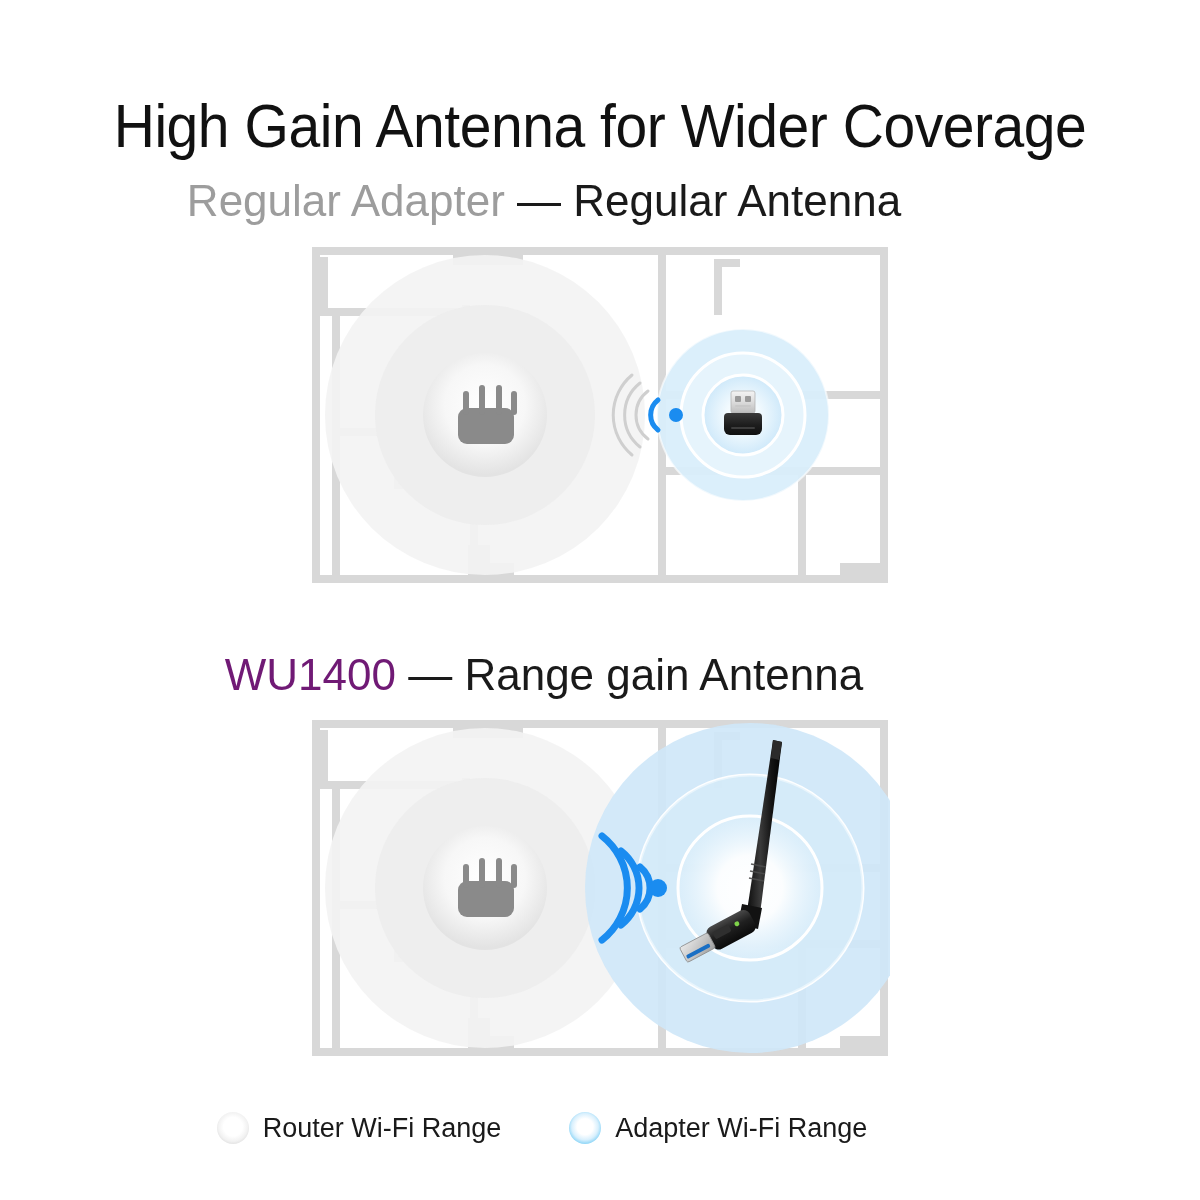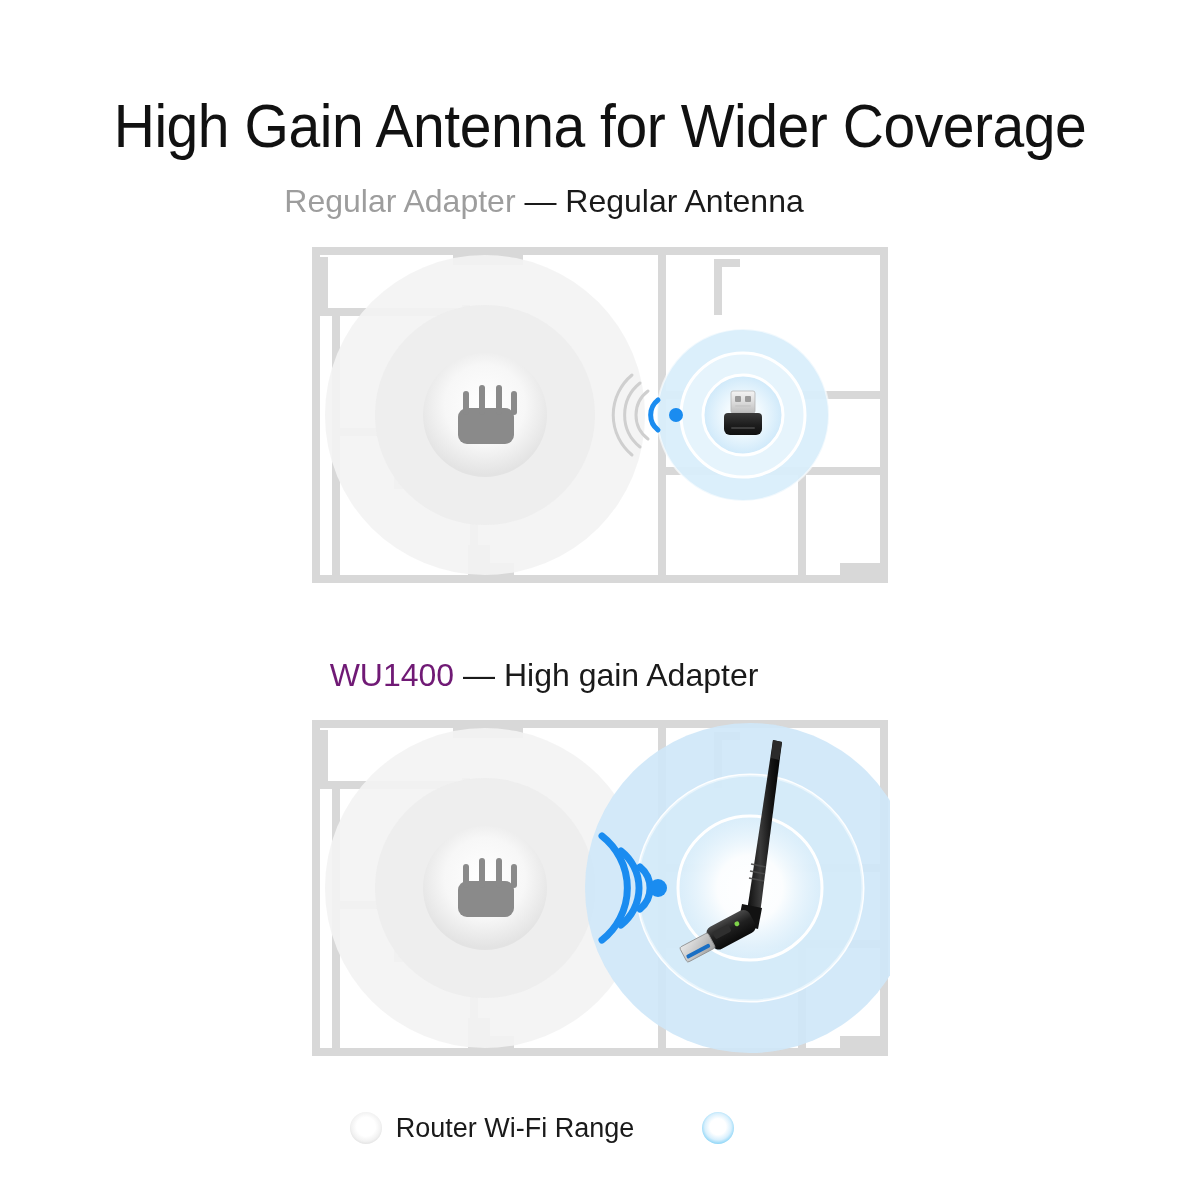--- a/index.html
+++ b/index.html
@@ -32,21 +32,21 @@
     transform-origin: center top;
     white-space: nowrap;
   }
 
   
   .section-caption {
     position: absolute;
     width: 1088px;
     left: 0;
     text-align: center;
-    font-size: 32px;
+    font-size: 44px;
     line-height: 46px;
     font-weight: 400;
     white-space: nowrap;
   }
   .caption-top { top: 178px; }
   .caption-bottom { top: 652px; }
   .cap-muted { color: #9d9d9d; }
   .cap-accent { color: #701a75; }
   .cap-dark { color: #1a1a1a; }
 
@@ -210,21 +210,21 @@
       <rect x="425" y="151" width="6" height="6" rx="1" fill="#9a9a9a"></rect>
       <rect x="435" y="151" width="6" height="6" rx="1" fill="#9a9a9a"></rect>
       <rect x="425" y="160" width="16" height="2" rx="1" fill="#c8c8c8"></rect>
       <path d="M 418 168 h30 a4 4 0 0 1 4 4 v12 a6 6 0 0 1 -6 6 h-26 a6 6 0 0 1 -6 -6 v-12 a4 4 0 0 1 4 -4 z" fill="url(#usbBodyA)"></path>
       <rect x="421" y="182" width="24" height="2" rx="1" fill="#3d3d3d"></rect>
     </g>
   </svg>
 </div>
 
 <div class="section-caption caption-bottom">
-  <span class="cap-accent">WU1400</span><span class="cap-dark"> — </span><span class="cap-dark">High gain Adapter</span>
+  <span class="cap-accent">WU1400</span><span class="cap-dark"> — </span><span class="cap-dark">Range gain Antenna</span>
 </div>
 
 <div class="diagram diagram-bottom">
   <svg width="580" height="340" viewBox="0 0 580 340" xmlns="http://www.w3.org/2000/svg">
     <defs>
       <radialGradient id="routerCoreB" cx="50%" cy="42%" r="56%">
         <stop offset="0%" stop-color="#ffffff"></stop>
         <stop offset="58%" stop-color="#f7f7f7"></stop>
         <stop offset="100%" stop-color="#e3e3e3"></stop>
       </radialGradient>
@@ -331,14 +331,15 @@
   </svg>
 </div>
 
 <div class="legend">
   <div class="legend-item">
     <span class="legend-swatch swatch-gray"></span>
     <span class="legend-label">Router Wi-Fi Range</span>
   </div>
   <div class="legend-item">
     <span class="legend-swatch swatch-blue"></span>
+    <span class="legend-label">Adapter Wi-Fi Range</span>
   </div>
 </div>
 
 </body></html>

